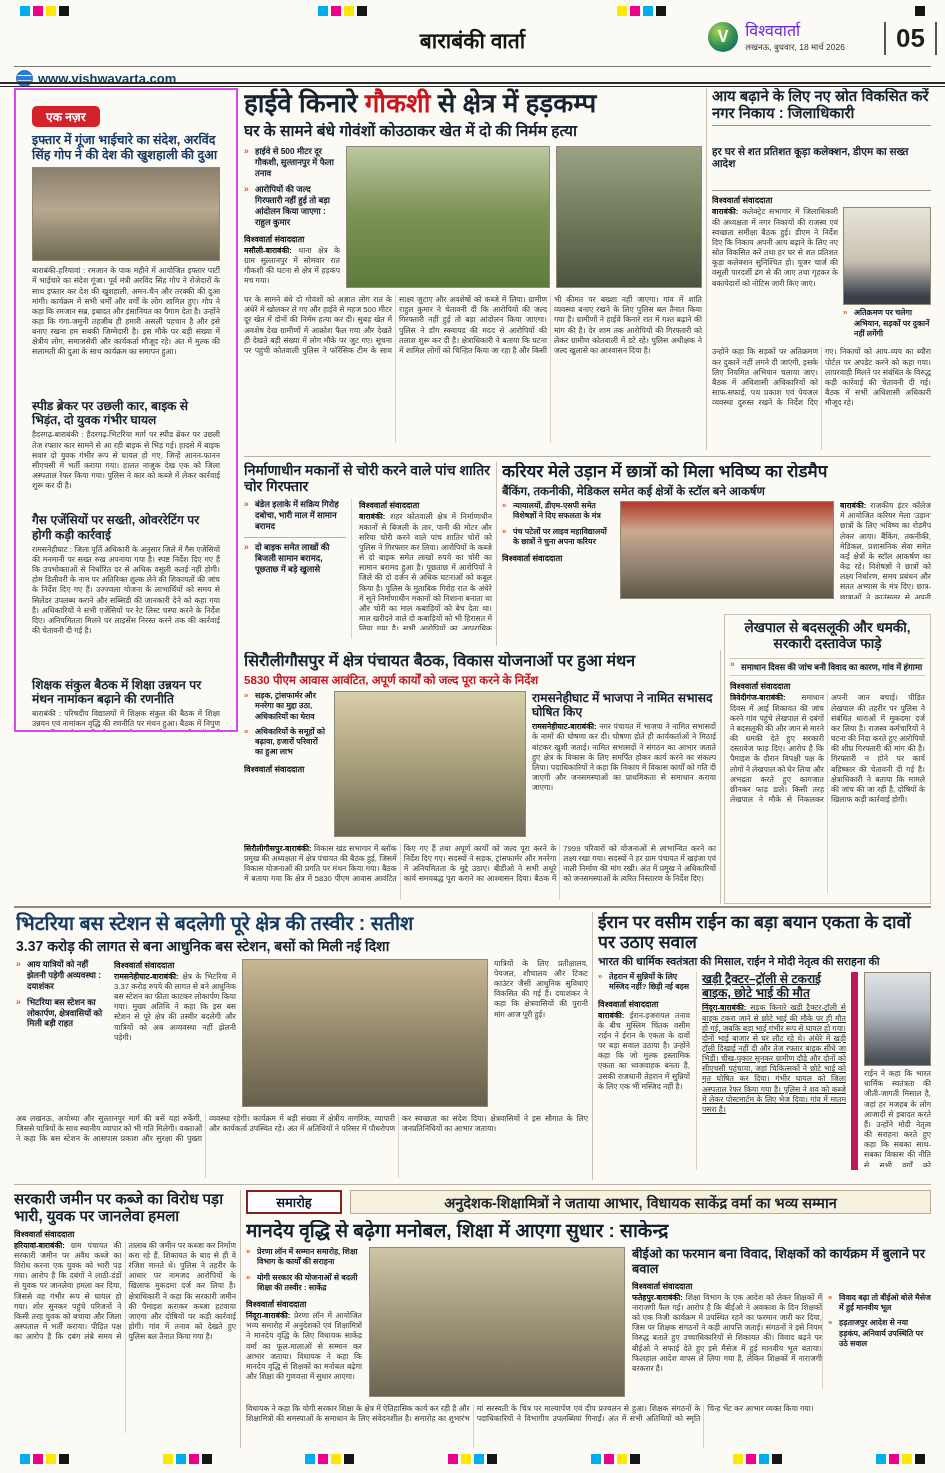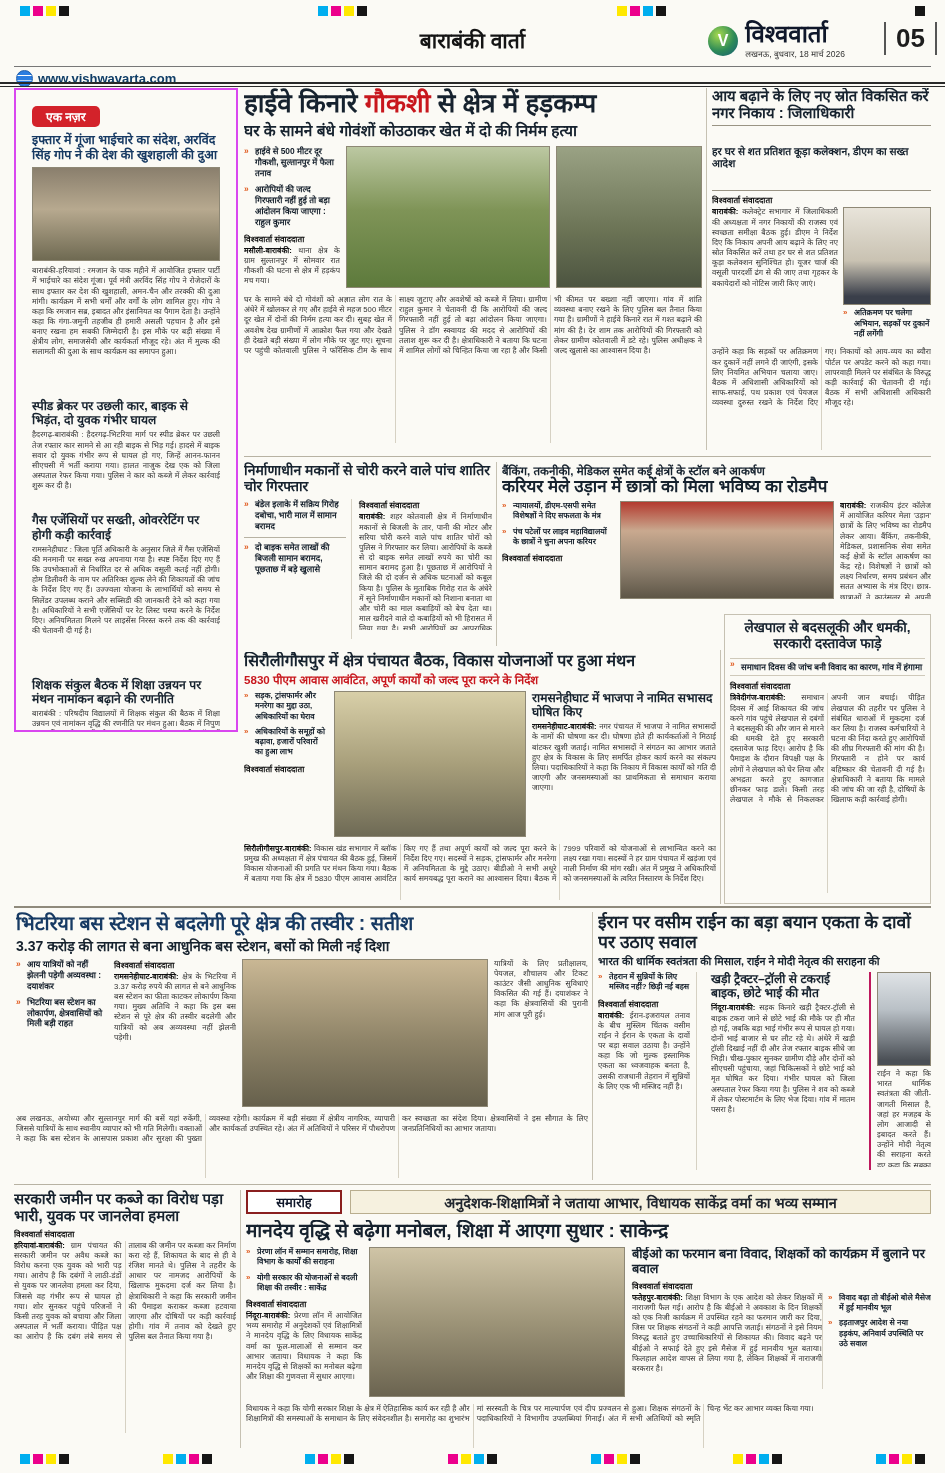--- a/index.html
+++ b/index.html
@@ -17,21 +17,21 @@
   .bullet::before{content:"»";position:absolute;left:0;top:0;color:#e05a1e;}
   .bullet.small{font-size:7.9px;}
   .byline{font-size:8.2px;font-weight:700;color:#101010;margin:3px 0 2px;}
   .loc{font-weight:700;color:#101010;}
   .photo{border:1px solid #8e8875;box-sizing:border-box;}
   .vr{position:absolute;width:1px;background:#c6c1b2;}
   .hr{position:absolute;height:1px;background:#b7b2a3;}
   .tag{display:inline-block;background:#d3222a;color:#fff;font-weight:700;font-size:12px;
        padding:2px 14px;border-radius:5px;}
   .mast-title{font-size:21px;font-weight:700;color:#141414;}
-  .brand{font-size:24px;font-weight:700;color:#0f172a;line-height:1;}
+  .brand{font-size:16px;font-weight:400;color:#6d28d9;line-height:1;}
   .dateline{font-size:8.5px;color:#333;text-align:center;margin-top:2px;}
   .site{font-size:13px;font-weight:700;color:#0f3d66;}
   .pageno{font-size:26px;font-weight:700;color:#1e1e1e;border-left:2px solid #555;
           border-right:2px solid #555;padding:1px 10px;line-height:1.2;}
   .logo{width:30px;height:30px;border-radius:50%;
         background:radial-gradient(circle at 35% 30%,#a6d94e,#2e8b57 55%,#14597a);
         color:#fff;display:flex;align-items:center;justify-content:center;
         font-weight:700;font-size:16px;}
   .globe{width:15px;height:15px;border-radius:50%;border:1px solid #1b5cab;
          background:linear-gradient(180deg,#2b7de0 0%,#2b7de0 28%,#ffffff 30%,#2b7de0 34%,
@@ -166,22 +166,22 @@
       <div style="flex:1;">
         <div class="byline" style="margin-top:0;">विश्ववार्ता संवाददाता</div>
         <div class="body" style="height:118px;"><span class="loc">बाराबंकी:</span> <span>शहर कोतवाली क्षेत्र में निर्माणाधीन मकानों से बिजली के तार, पानी की मोटर और सरिया चोरी करने वाले पांच शातिर चोरों को पुलिस ने गिरफ्तार कर लिया। आरोपियों के कब्जे से दो बाइक समेत लाखों रुपये का चोरी का सामान बरामद हुआ है। पूछताछ में आरोपियों ने जिले की दो दर्जन से अधिक घटनाओं को कबूल किया है। पुलिस के मुताबिक गिरोह रात के अंधेरे में सूने निर्माणाधीन मकानों को निशाना बनाता था और चोरी का माल कबाड़ियों को बेच देता था। माल खरीदने वाले दो कबाड़ियों को भी हिरासत में लिया गया है। सभी आरोपियों का आपराधिक इतिहास खंगाला जा रहा है। पुलिस अधीक्षक ने खुलासा करने वाली टीम को पुरस्कृत करने की घोषणा की है।</span></div>
       </div>
     </div>
   </div>
 
   <div class="vr" style="left:496px;top:462px;height:184px;"></div>
 
   <div class="abs" style="left:502px;top:462px;width:429px;height:146px;overflow:hidden;">
+    <div class="hl" style="font-size:17px;">करियर मेले उड़ान में छात्रों को मिला भविष्य का रोडमैप</div>
     <div class="hl" style="font-size:11.6px;margin-top:2px;">बैंकिंग, तकनीकी, मेडिकल समेत कई क्षेत्रों के स्टॉल बने आकर्षण</div>
-    <div class="hl" style="font-size:17px;">करियर मेले उड़ान में छात्रों को मिला भविष्य का रोडमैप</div>
     <div style="display:flex;gap:6px;margin-top:4px;height:100px;overflow:hidden;">
       <div style="width:112px;">
         <div class="bullet small">न्यायालयों, डीएम-एसपी समेत विशेषज्ञों ने दिए सफलता के मंत्र</div>
         <div class="bullet small">पंच पटेलों पर लाइव महाविद्यालयों के छात्रों ने चुना अपना करियर</div>
         <div class="byline">विश्ववार्ता संवाददाता</div>
       </div>
       <div class="photo ph-career" style="width:214px;height:98px;"></div>
       <div class="body" style="flex:1;height:98px;"><span class="loc">बाराबंकी:</span> <span>राजकीय इंटर कॉलेज में आयोजित करियर मेला 'उड़ान' छात्रों के लिए भविष्य का रोडमैप लेकर आया। बैंकिंग, तकनीकी, मेडिकल, प्रशासनिक सेवा समेत कई क्षेत्रों के स्टॉल आकर्षण का केंद्र रहे। विशेषज्ञों ने छात्रों को लक्ष्य निर्धारण, समय प्रबंधन और सतत अभ्यास के मंत्र दिए। छात्र-छात्राओं ने काउंसलर से अपनी रुचि के अनुसार करियर विकल्पों की जानकारी ली। कार्यक्रम का शुभारंभ अपर जिलाधिकारी ने दीप प्रज्वलित कर किया। उन्होंने कहा कि सही समय पर सही मार्गदर्शन ही सफलता की कुंजी है।</span></div>
     </div>
   </div>
@@ -237,21 +237,21 @@
 
   <div class="abs" style="left:598px;top:912px;width:333px;height:268px;overflow:hidden;">
     <div class="hl" style="font-size:17.5px;">ईरान पर वसीम राईन का बड़ा बयान एकता के दावों पर उठाए सवाल</div>
     <div class="hl" style="font-size:10.8px;margin-top:2px;">भारत की धार्मिक स्वतंत्रता की मिसाल, राईन ने मोदी नेतृत्व की सराहना की</div>
     <div style="display:flex;gap:6px;margin-top:5px;height:198px;overflow:hidden;">
       <div style="width:92px;">
         <div class="bullet small">तेहरान में सुन्नियों के लिए मस्जिद नहीं? छिड़ी नई बहस</div>
         <div class="byline">विश्ववार्ता संवाददाता</div>
         <div class="body" style="height:150px;"><span class="loc">बाराबंकी:</span> <span>ईरान-इजरायल तनाव के बीच मुस्लिम चिंतक वसीम राईन ने ईरान के एकता के दावों पर बड़ा सवाल उठाया है। उन्होंने कहा कि जो मुल्क इस्लामिक एकता का ध्वजवाहक बनता है, उसकी राजधानी तेहरान में सुन्नियों के लिए एक भी मस्जिद नहीं है।</span></div>
       </div>
-      <div style="width:144px;border-left:1px solid #d6d1c3;border-right:2px solid #be185d;padding:0 14px;">
+      <div style="width:144px;border-left:1px solid #d6d1c3;border-right:7px solid #be185d;padding:0 5px;text-decoration:underline;">
         <div class="hl" style="font-size:12.2px;">खड़ी ट्रैक्टर–ट्रॉली से टकराई बाइक, छोटे भाई की मौत</div>
         <div class="body" style="height:156px;margin-top:3px;"><span class="loc">निंदूरा-बाराबंकी:</span> <span>सड़क किनारे खड़ी ट्रैक्टर-ट्रॉली से बाइक टकरा जाने से छोटे भाई की मौके पर ही मौत हो गई, जबकि बड़ा भाई गंभीर रूप से घायल हो गया। दोनों भाई बाजार से घर लौट रहे थे। अंधेरे में खड़ी ट्रॉली दिखाई नहीं दी और तेज रफ्तार बाइक सीधे जा भिड़ी। चीख-पुकार सुनकर ग्रामीण दौड़े और दोनों को सीएचसी पहुंचाया, जहां चिकित्सकों ने छोटे भाई को मृत घोषित कर दिया। गंभीर घायल को जिला अस्पताल रेफर किया गया है। पुलिस ने शव को कब्जे में लेकर पोस्टमार्टम के लिए भेज दिया। गांव में मातम पसरा है।</span></div>
       </div>
       <div style="flex:1;">
         <div class="photo ph-iran" style="width:100%;height:94px;"></div>
         <div class="body" style="height:98px;margin-top:3px;">राईन ने कहा कि भारत धार्मिक स्वतंत्रता की जीती-जागती मिसाल है, जहां हर मजहब के लोग आजादी से इबादत करते हैं। उन्होंने मोदी नेतृत्व की सराहना करते हुए कहा कि सबका साथ-सबका विकास की नीति से सभी वर्गों को योजनाओं का बराबर लाभ मिल रहा है। उनके बयान के बाद सोशल मीडिया पर नई बहस छिड़ गई है।</div>
       </div>
     </div>
   </div>
 

